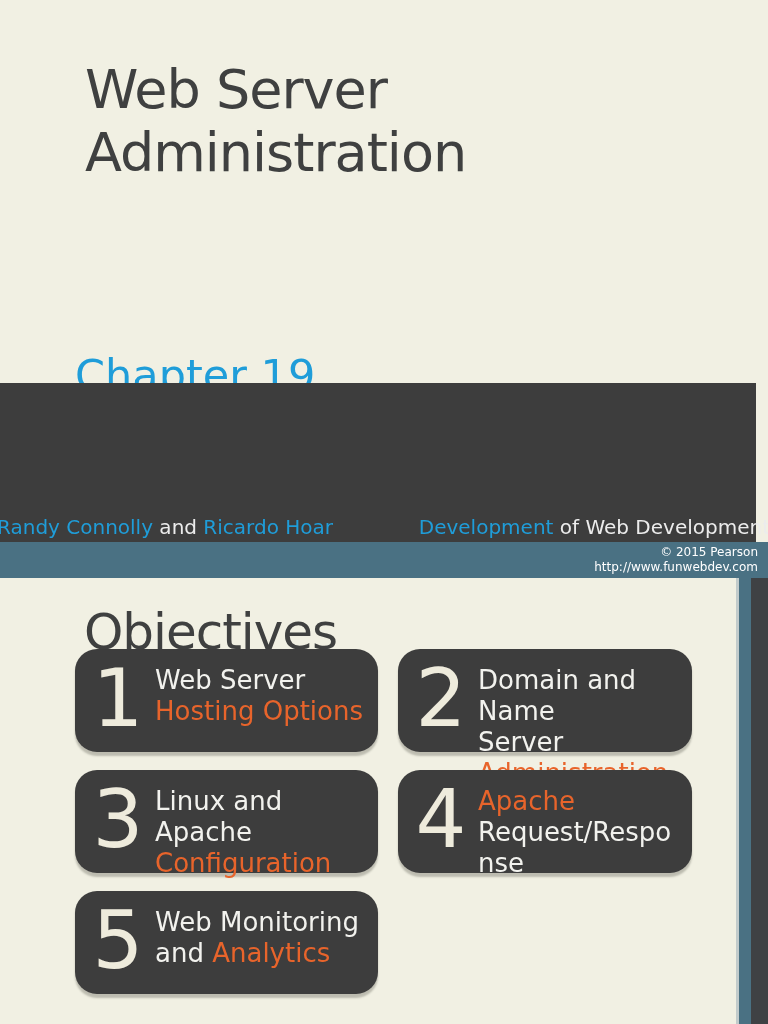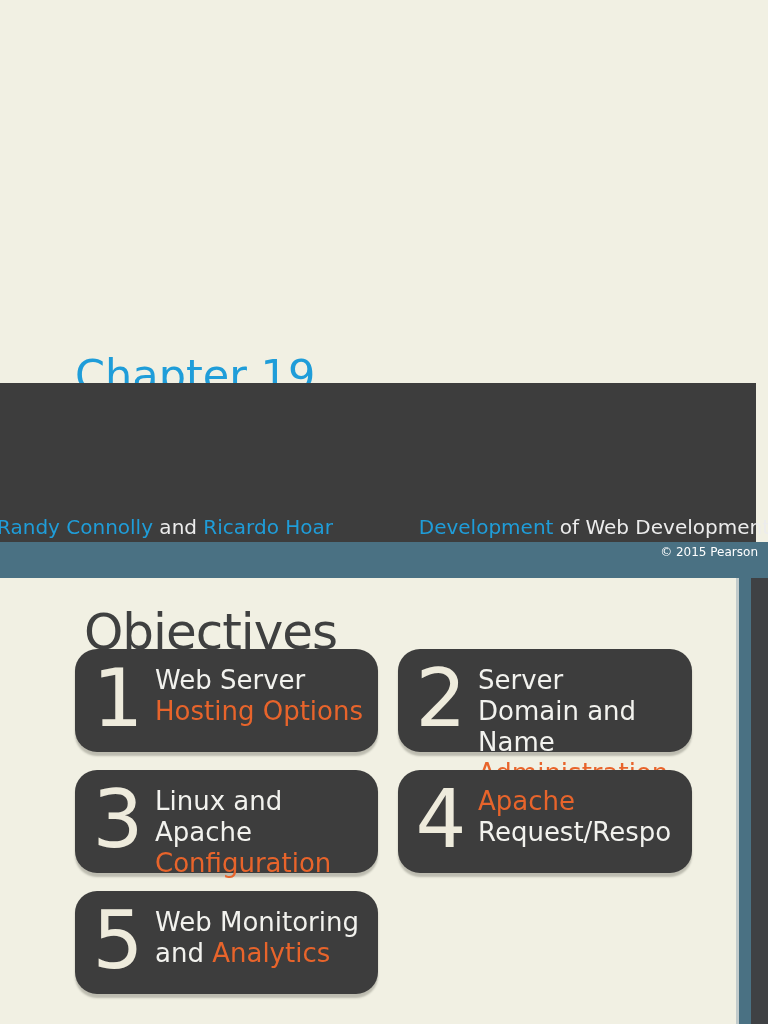--- a/index.html
+++ b/index.html
@@ -77,61 +77,64 @@
   
   .edge-light-line{position:absolute;left:736px;top:578px;bottom:0;width:3px;background:#c2cbcb;}
   .edge-blue-stripe{position:absolute;left:739px;top:578px;bottom:0;width:12px;background:var(--band-blue);}
   .edge-dark-strip{position:absolute;left:751px;top:578px;bottom:0;width:17px;background:var(--edge-dark);}
 </style>
 </head>
 <body>
 
 <div class="page">
 
+  <div class="slide-title">Web Server Administration</div>
   <div class="chapter-label">Chapter 19</div>
 
   <div class="dark-band">
     <div class="authors-line"><span class="link-text">Randy Connolly</span><span> and </span><span class="link-text">Ricardo Hoar</span></div>
     <div class="book-title"><span class="link-text">Development</span><span> of Web Development</span></div>
   </div>
 
   <div class="copyright-band">
     <div>© 2015 Pearson</div>
+    <div>http://www.funwebdev.com</div>
   </div>
 
   <div class="objectives-heading">Objectives</div>
   <div class="objectives-grid">
       <div class="obj-box">
         <div class="obj-num">1</div>
         <div class="obj-text">
           <div class="obj-line"><span class="seg-w">Web Server</span></div>
           <div class="obj-line"><span class="seg-o">Hosting Options</span></div>
         </div>
       </div>
       <div class="obj-box">
         <div class="obj-num">2</div>
         <div class="obj-text">
+          <div class="obj-line"><span class="seg-w">Domain and Name</span></div>
           <div class="obj-line"><span class="seg-w">Server</span></div>
-          <div class="obj-line"><span class="seg-w">Domain and Name</span></div>
           <div class="obj-line"><span class="seg-o">Administration</span></div>
         </div>
       </div>
       <div class="obj-box">
         <div class="obj-num">3</div>
         <div class="obj-text">
           <div class="obj-line"><span class="seg-w">Linux and</span></div>
           <div class="obj-line"><span class="seg-w">Apache</span></div>
           <div class="obj-line"><span class="seg-o">Configuration</span></div>
         </div>
       </div>
       <div class="obj-box">
         <div class="obj-num">4</div>
         <div class="obj-text">
           <div class="obj-line"><span class="seg-o">Apache</span></div>
           <div class="obj-line"><span class="seg-w">Request/Respo</span></div>
+          <div class="obj-line"><span class="seg-w">nse</span></div>
         </div>
       </div>
       <div class="obj-box">
         <div class="obj-num">5</div>
         <div class="obj-text">
           <div class="obj-line"><span class="seg-w">Web Monitoring</span></div>
           <div class="obj-line"><span class="seg-w">and </span><span class="seg-o">Analytics</span></div>
         </div>
       </div>
     </div>

